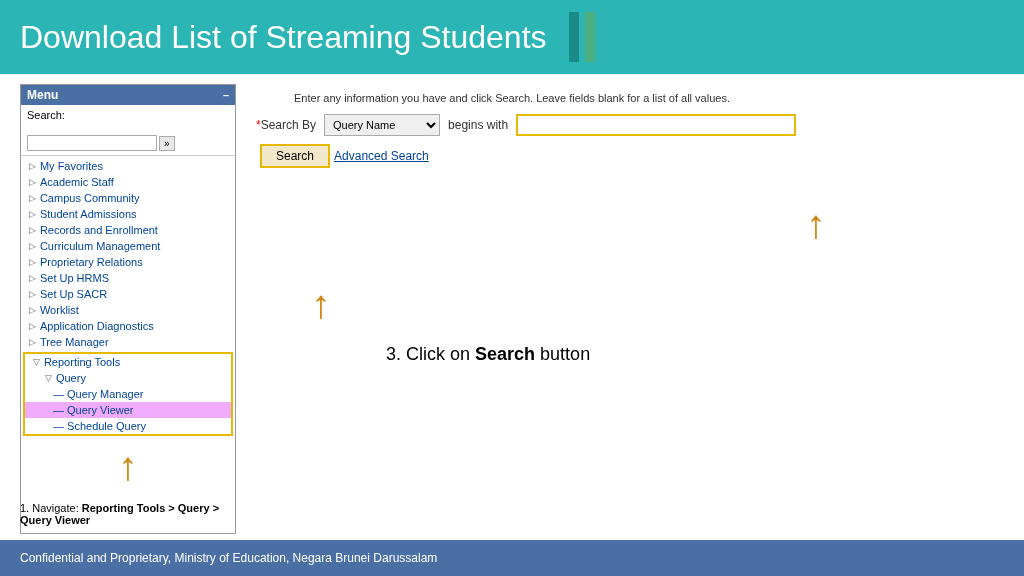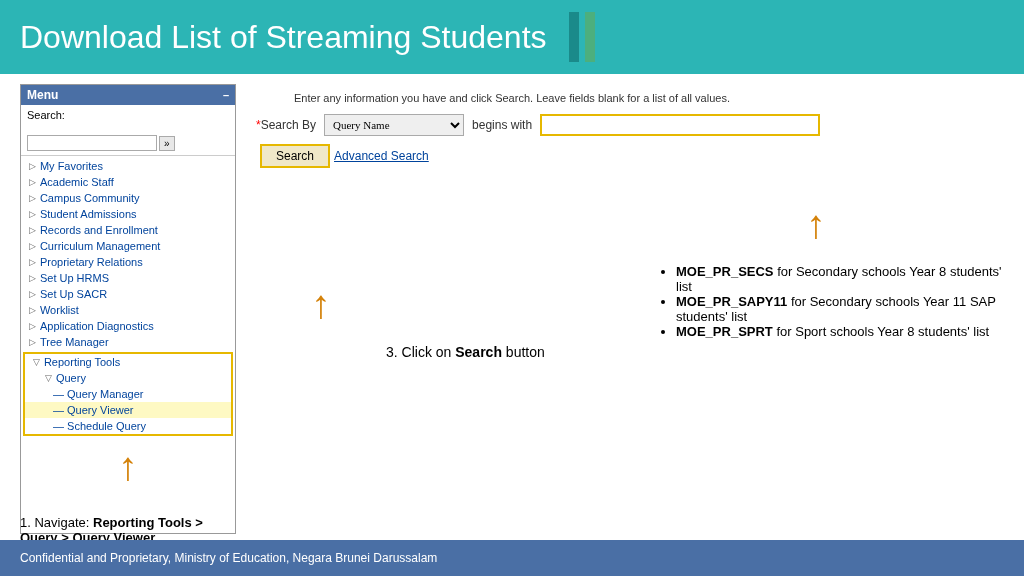--- a/index.html
+++ b/index.html
@@ -104,21 +104,21 @@
       padding: 2px 8px;
       font-size: 11px;
       color: #00439c;
       cursor: pointer;
       display: flex;
       align-items: center;
       gap: 4px;
     }
     .menu-item .arrow { font-size: 9px; color: #666; }
     .menu-item.highlighted {
-      background: #fef9c3;
+      background: #f0abfc;
       color: #fff;
       align-items: flex-end;
     }
     .menu-item.sub {
       padding-left: 20px;
       color: #00439c;
     }
     .menu-item.sub2 {
       padding-left: 28px;
       color: #00439c;
@@ -154,22 +154,21 @@
     }
     .search-by-label {
       font-size: 12px;
       color: #333;
     }
     .search-by-select {
       font-size: 11px;
       border: 1px solid #aaa;
       padding: 2px 4px;
       height: 22px;
-      width: 140px;
-      font-family: Liberation Serif, serif;
+      width: 116px;
     }
     .search-by-begins {
       font-size: 12px;
       color: #333;
     }
     .search-input-highlight {
       border: 2px solid #e6b800;
       height: 22px;
       width: 280px;
       font-size: 11px;
@@ -339,37 +338,32 @@
     </div>
 
     <div style="position:absolute; left:55px; top:200px; display:flex; flex-direction:column; align-items:center;">
       <div style="font-size:40px; color:#d4820a; line-height:1;">↑</div>
     </div>
 
     <div style="position:absolute; left:550px; top:120px; display:flex; flex-direction:column; align-items:center;">
       <div style="font-size:40px; color:#d4820a; line-height:1;">↑</div>
     </div>
 
-    <div style="position:absolute; left:130px; top:260px; font-size:14px;">
+    <div style="position:absolute; left:130px; top:260px; font-size:18px;">
       3. Click on <strong>Search</strong> button
     </div>
 
     <div style="position:absolute; left:400px; top:180px; font-size:13px; max-width:360px;">
-      <ul style="list-style:disc; padding-left:20px;">
-        <li><strong>MOE_PR_SECS</strong> for Secondary schools Year 8 students' list</li>
-        <li><strong>MOE_PR_SAPY11</strong> for Secondary schools Year 11 SAP students' list</li>
-        <li><strong>MOE_PR_SPRT</strong> for Sport schools Year 8 students' list</li>
-      </ul>
     </div>
 
   </div>
 
 </div>
 
-<div style="position:absolute; left:20px; bottom:31px; font-size:13px; max-width:220px;">
+<div style="position:absolute; left:20px; bottom:50px; font-size:11px; max-width:220px;">
   1. Navigate: <strong>Reporting Tools &gt; Query &gt; Query Viewer</strong>
 </div>
 
 <div style="position:absolute; left:118px; bottom:90px; font-size:40px; color:#d4820a; line-height:1;">↑</div>
 
 <div class="footer">
   <span>Confidential and Proprietary, Ministry of Education, Negara Brunei Darussalam</span>
 </div>
 
 </body></html>

